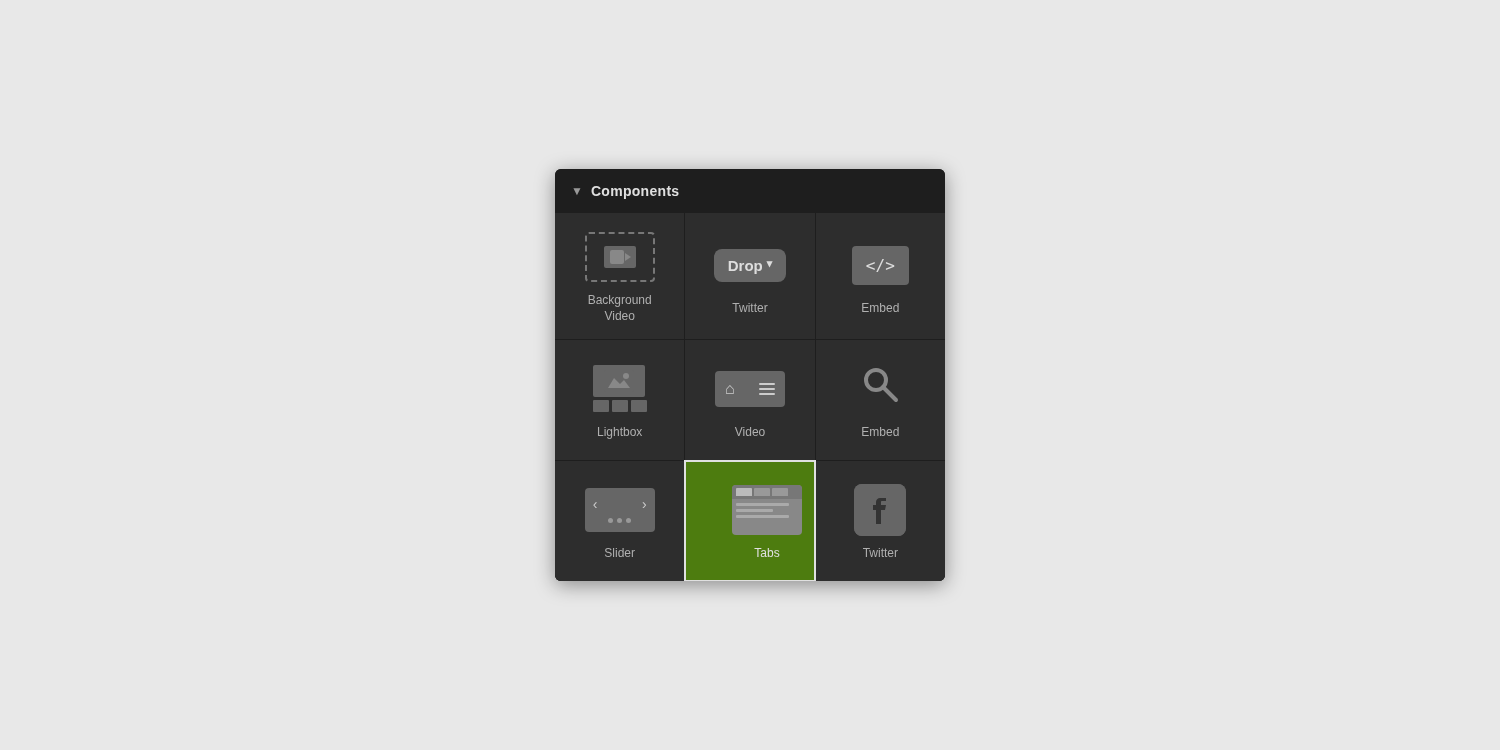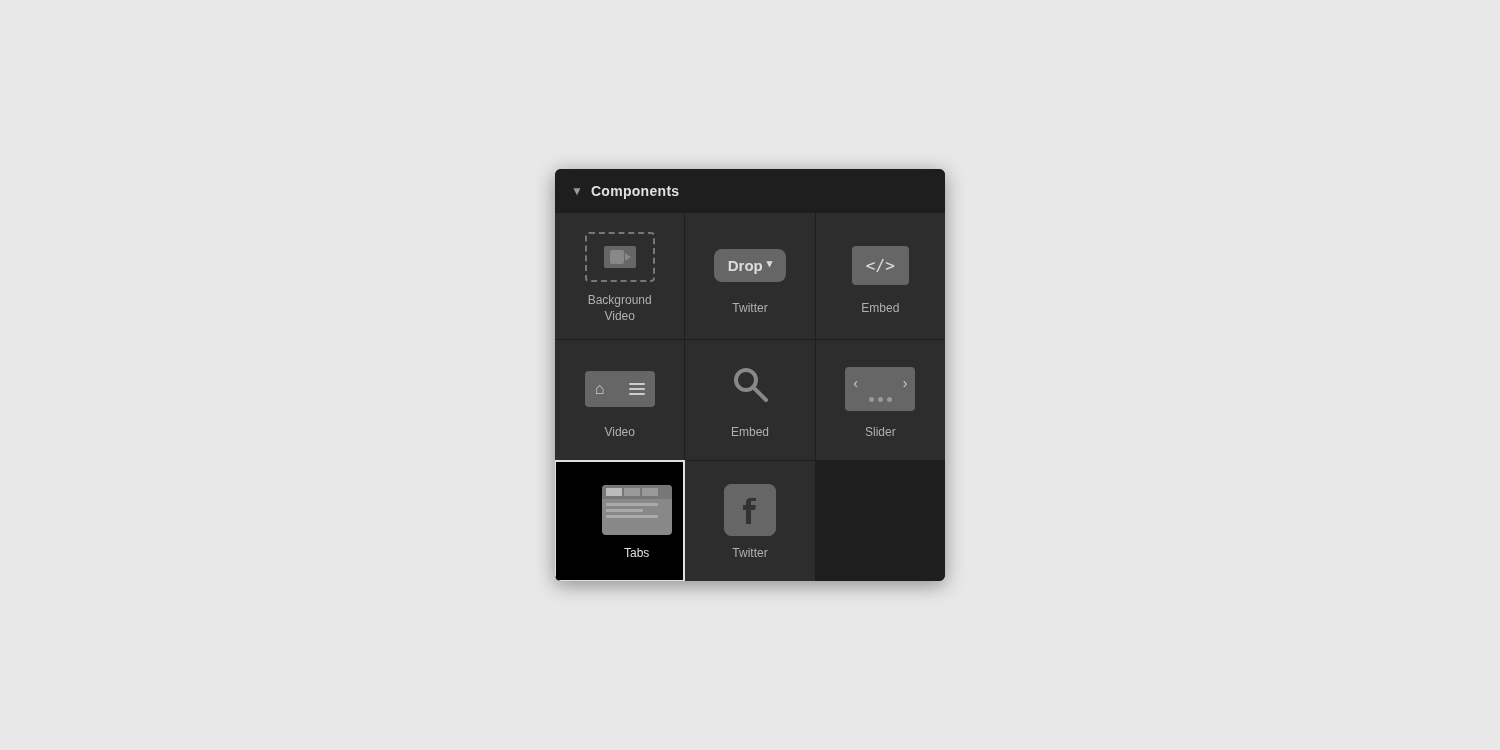--- a/index.html
+++ b/index.html
@@ -56,21 +56,21 @@
       align-items: center;
       justify-content: center;
       padding: 18px 10px 14px;
       cursor: pointer;
       min-height: 120px;
       gap: 10px;
       transition: background 0.15s;
     }
 
     .cell.selected {
-      background: #000000;
+      background: #4d7c0f;
       border: 2px solid #e0e0e0;
       margin: -1px;
       z-index: 1;
       padding-left: 44px;
     }
 
     .cell-label {
       color: #b0b0b0;
       font-size: 12px;
       text-align: center;
@@ -338,20 +338,39 @@
       <span class="cell-label">Twitter</span>
     </div>
 
     <div class="cell">
       <div class="icon-box">
         <div class="embed-icon">&lt;/&gt;</div>
       </div>
       <span class="cell-label">Embed</span>
     </div>
 
+    <div class="cell">
+      <div class="icon-box">
+        <div class="lightbox-icon">
+          <div class="lightbox-main">
+            <svg width="30" height="22" viewBox="0 0 30 22">
+              <rect width="30" height="22" rx="2" fill="#666"></rect>
+              <polygon points="4,18 10,8 16,14 20,10 26,18" fill="#888"></polygon>
+              <circle cx="22" cy="6" r="3" fill="#888"></circle>
+            </svg>
+          </div>
+          <div class="lightbox-thumbs">
+            <div class="lightbox-thumb"></div>
+            <div class="lightbox-thumb"></div>
+            <div class="lightbox-thumb"></div>
+          </div>
+        </div>
+      </div>
+      <span class="cell-label">Lightbox</span>
+    </div>
 
     <div class="cell">
       <div class="icon-box">
         <div class="navbar-icon">
           <span class="navbar-home">⌂</span>
           <div class="navbar-menu">
             <div class="navbar-line"></div>
             <div class="navbar-line"></div>
             <div class="navbar-line"></div>
           </div>

